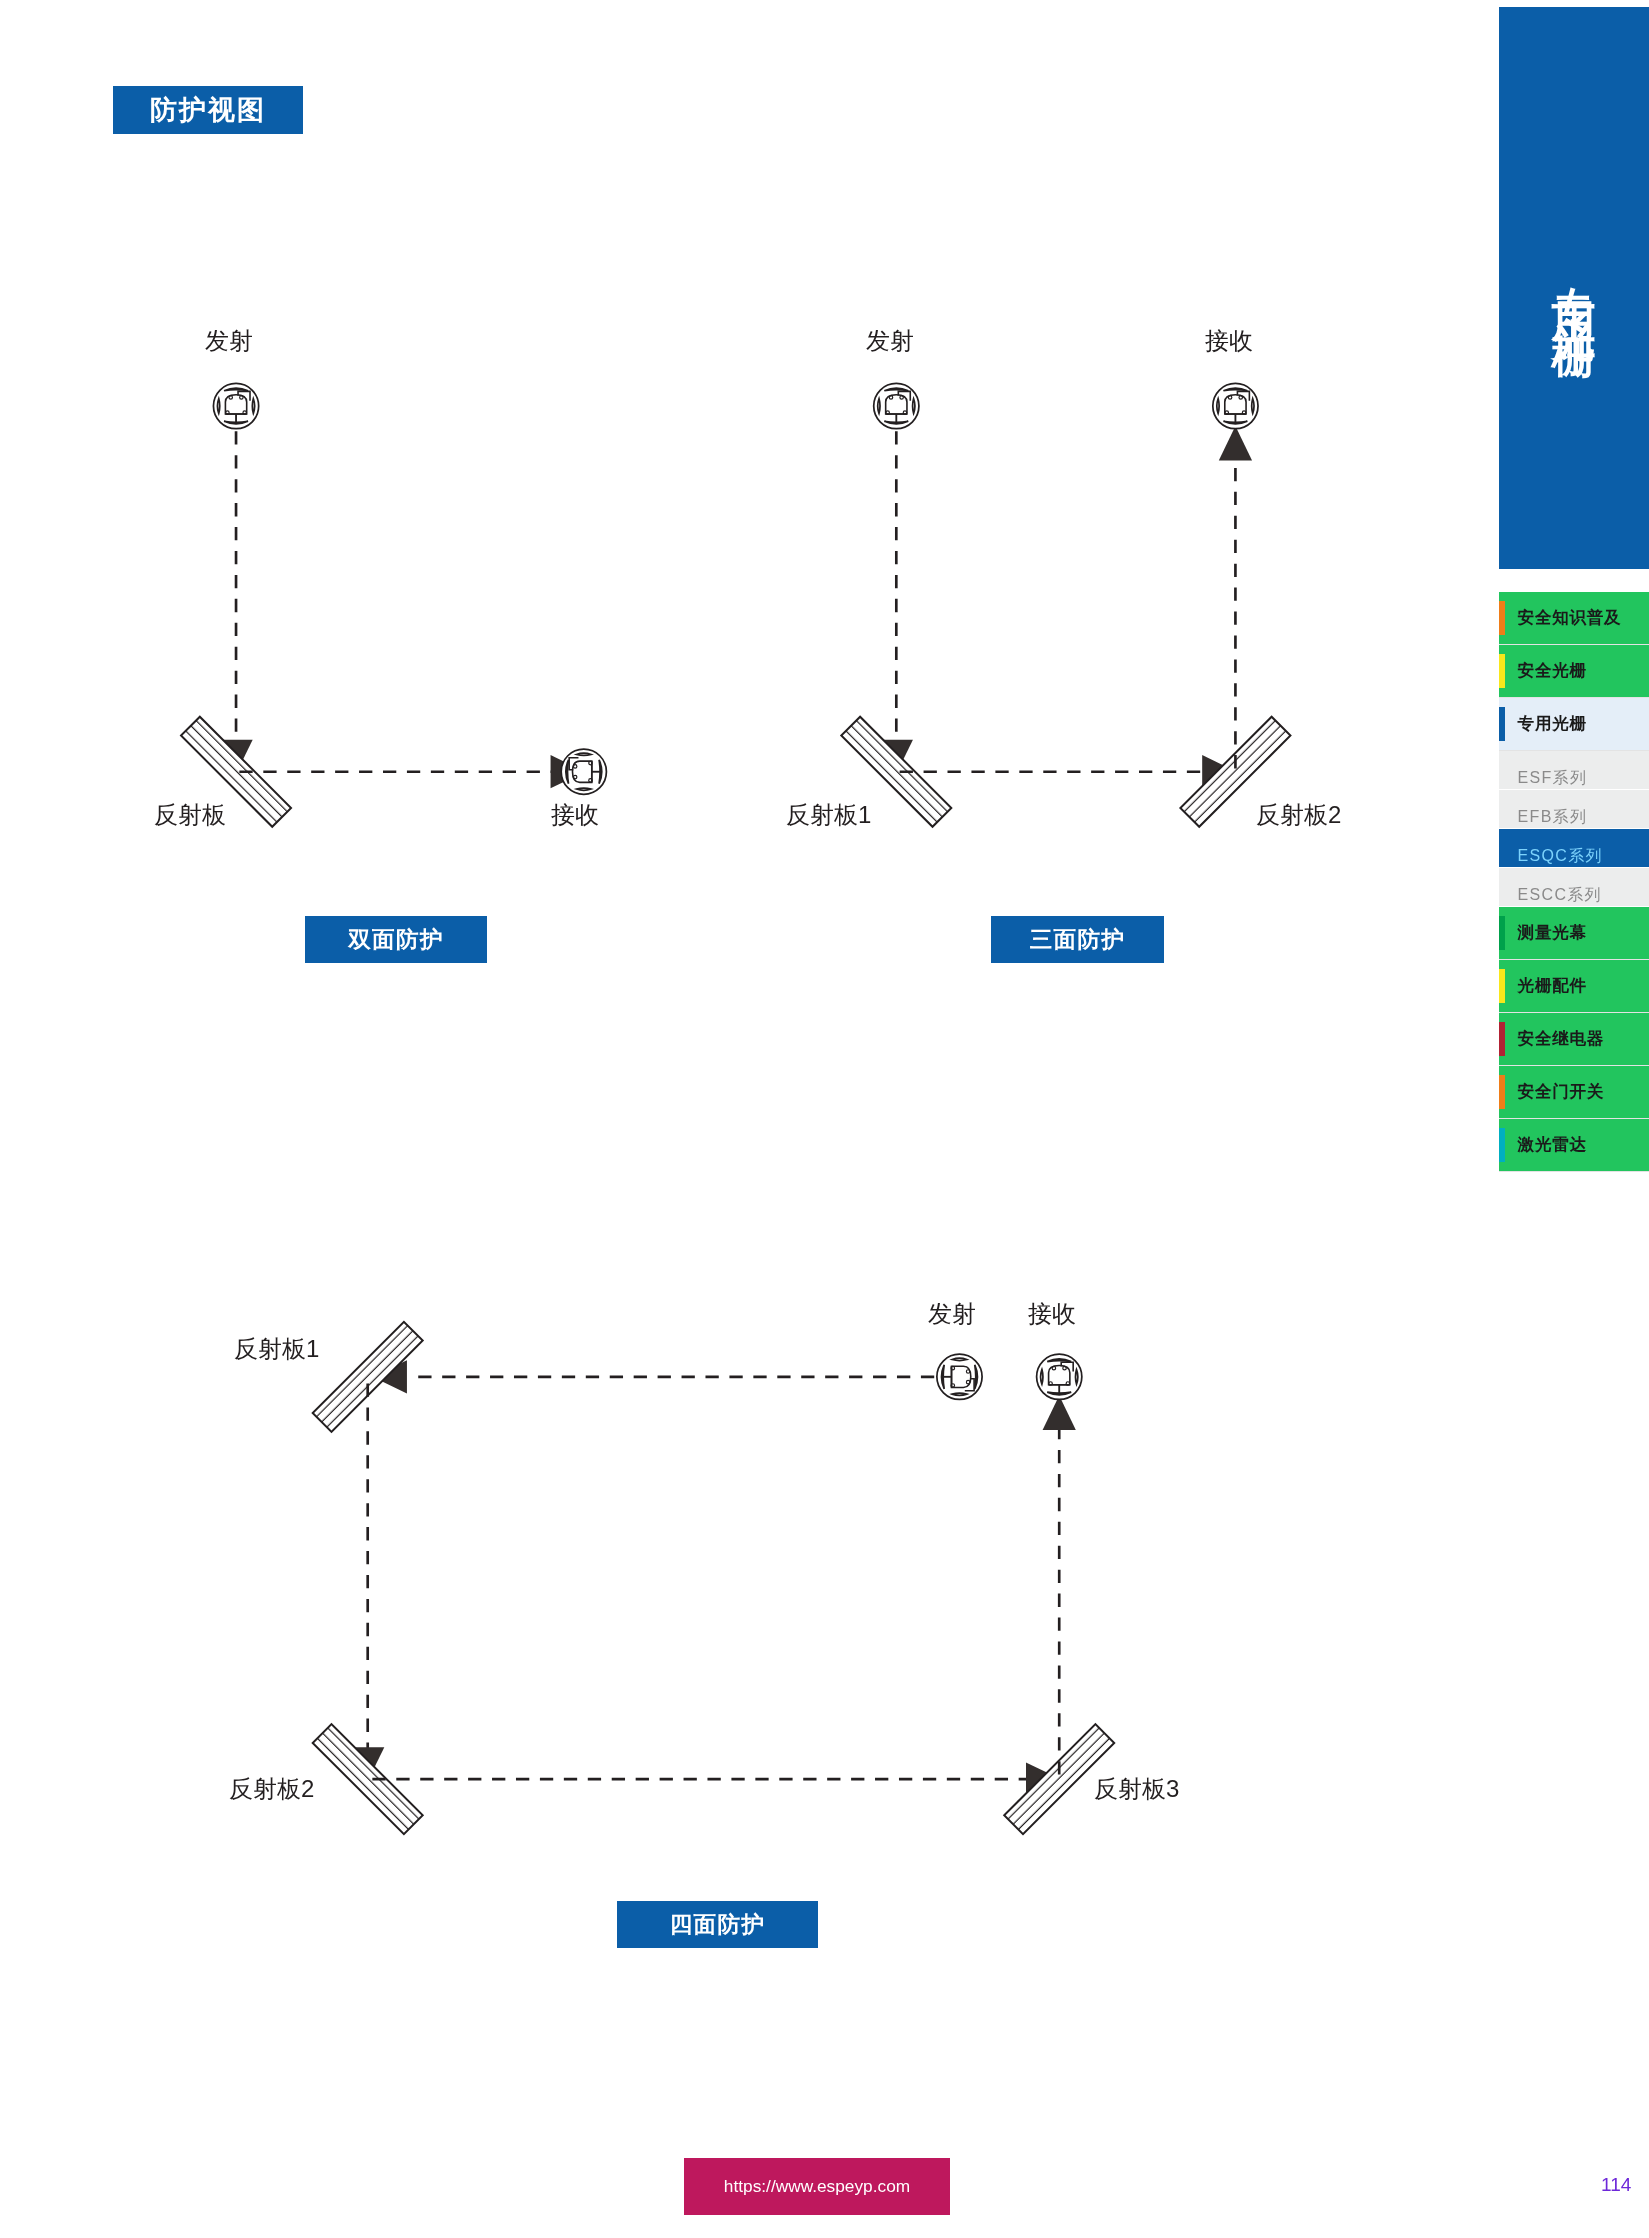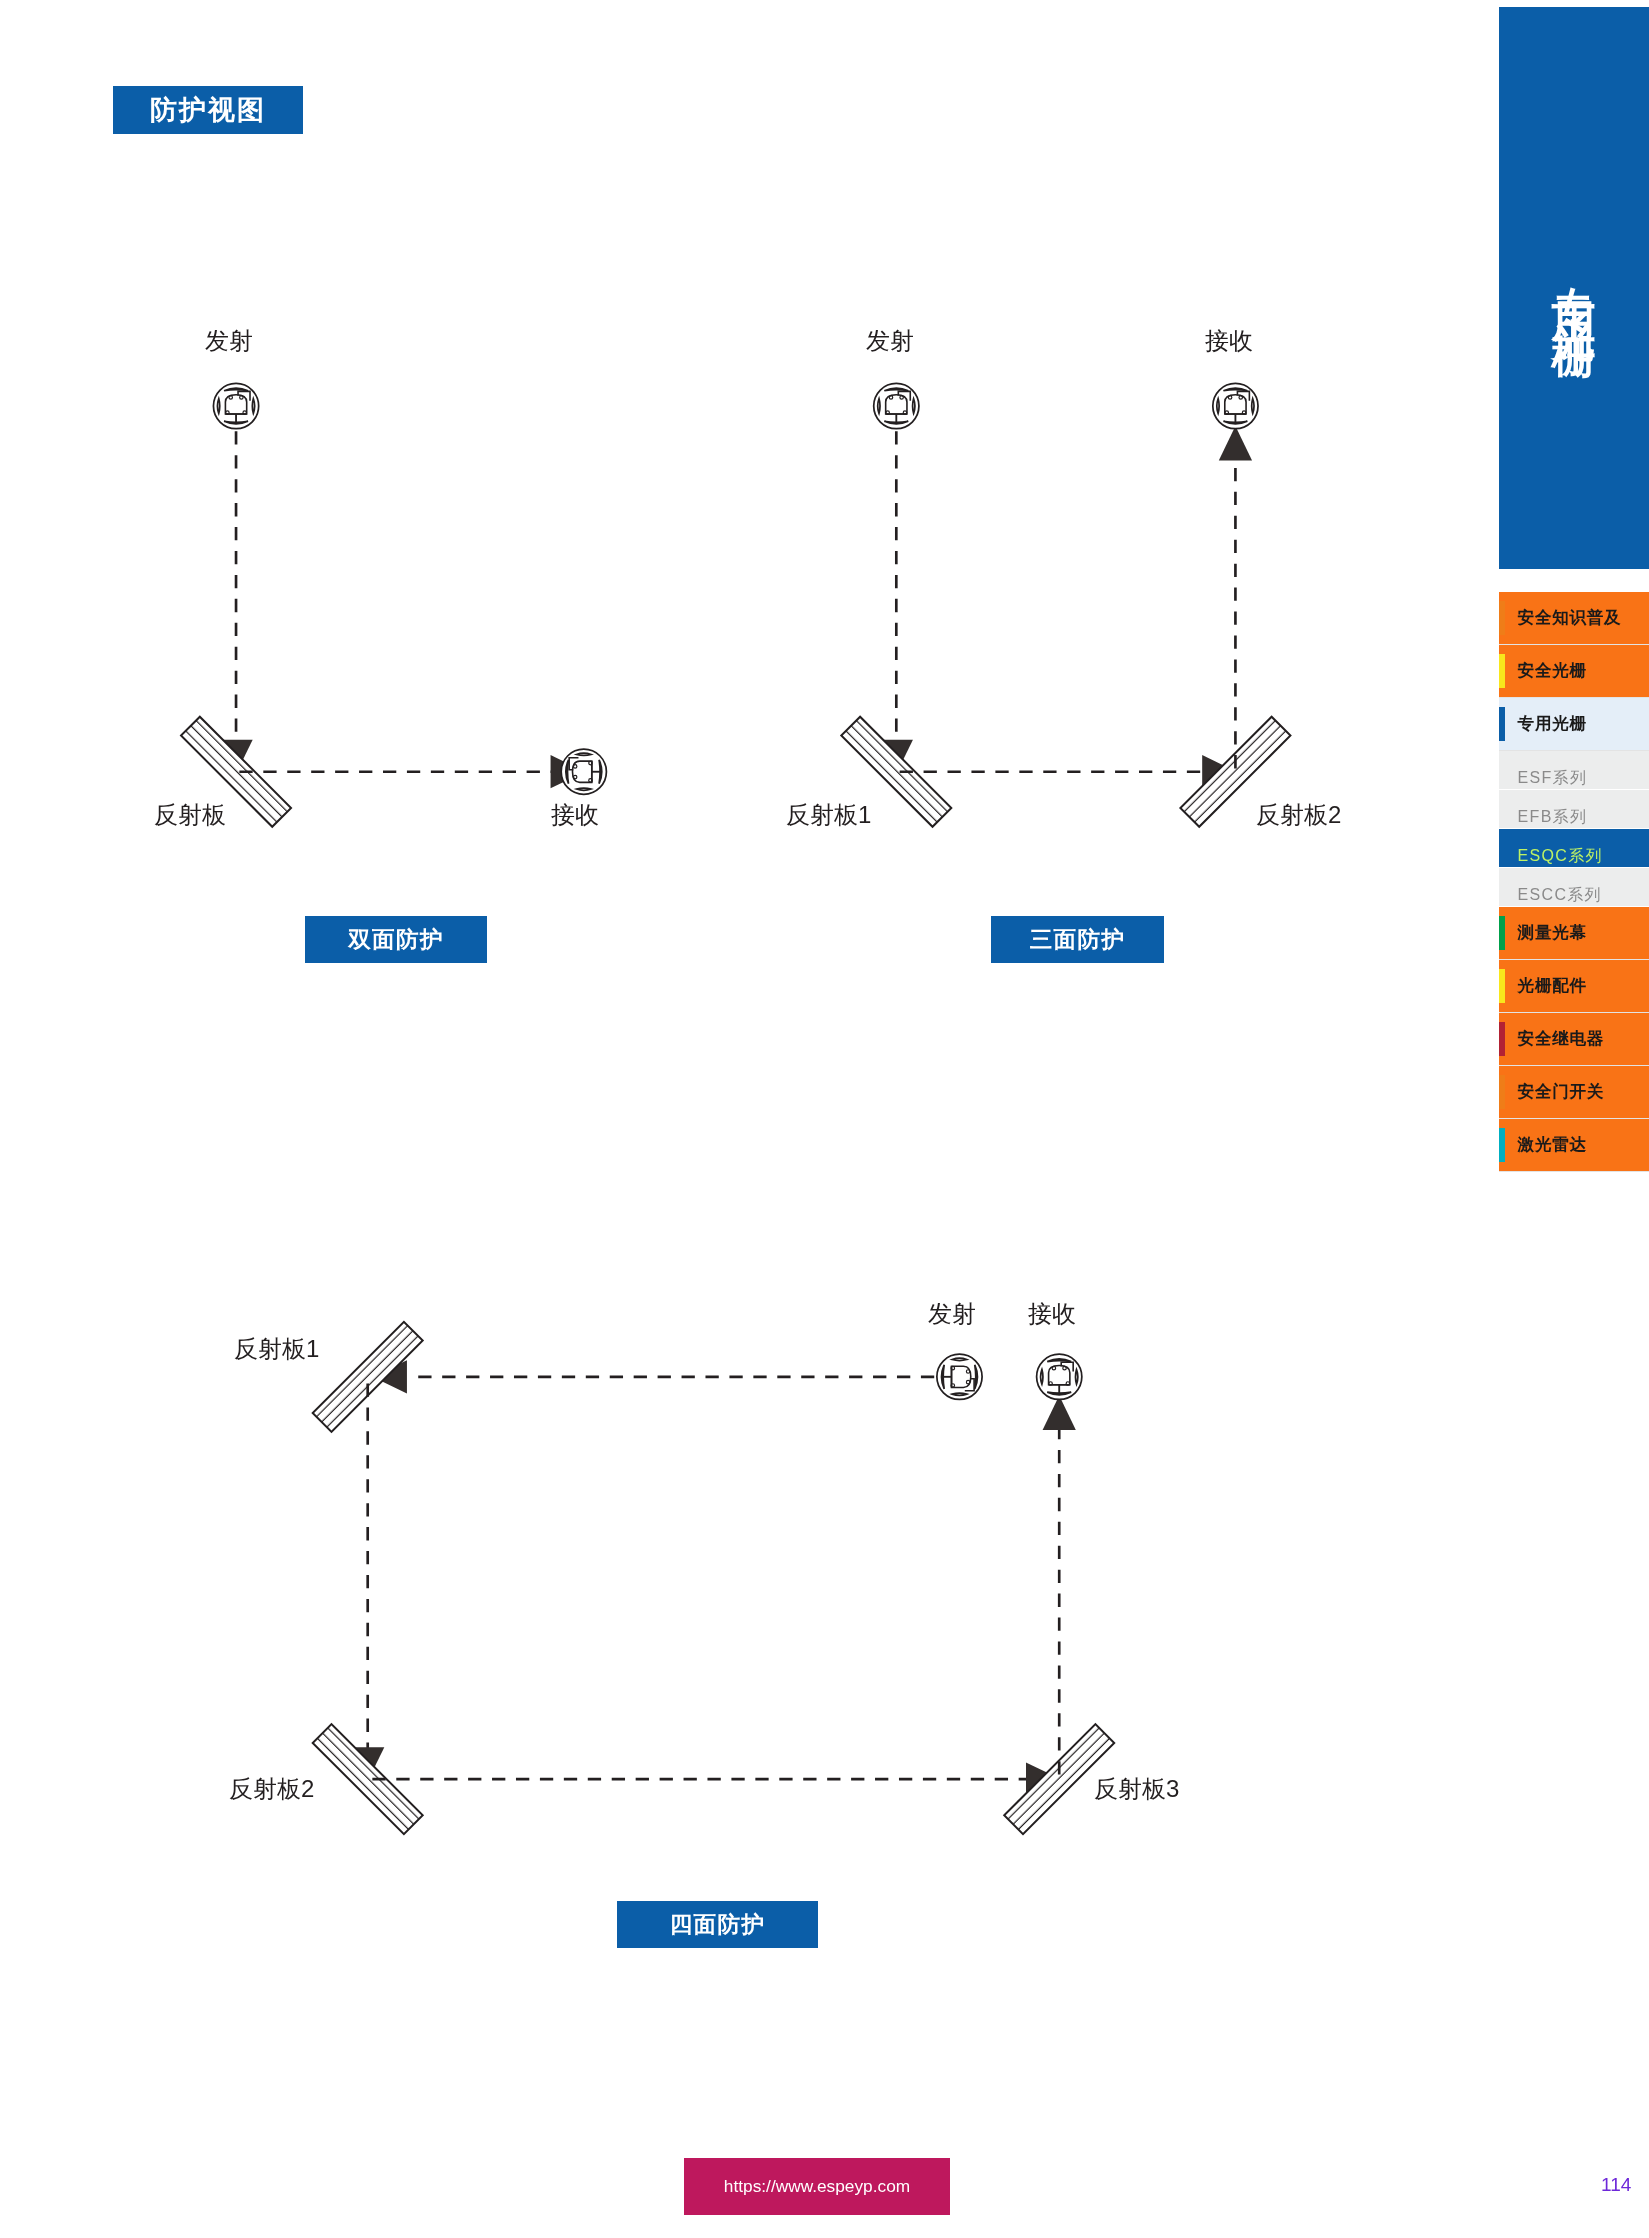--- a/index.html
+++ b/index.html
@@ -99,21 +99,21 @@
     top: 592px;
     width: 150px;
   }
   .nav-item {
     position: relative;
     height: 53px;
     display: flex;
     align-items: center;
     box-sizing: border-box;
     border-bottom: 1.3px solid #e3e3e3;
-    background: #f97316;
+    background: #22c55e;
   }
   .nav-item .accent {
     position: absolute;
     left: 0;
     top: 9.3px;
     bottom: 9.3px;
     width: 6px;
   }
   .nav-item .nav-label {
     margin-left: 18.6px;
@@ -137,21 +137,21 @@
   .nav-sub .nav-label {
     margin-left: 18.6px;
     font-size: 16px;
     color: #8a8a8a;
     letter-spacing: 1.3px;
   }
   .nav-sub.selected {
     background: #0b5ea8;
   }
   .nav-sub.selected .nav-label {
-    color: #bef264;
+    color: #7dd3fc;
   }
 
   
   .footer-url {
     position: absolute;
     left: 684px;
     top: 2158px;
     width: 266px;
     height: 57px;
     background: #be185d;

